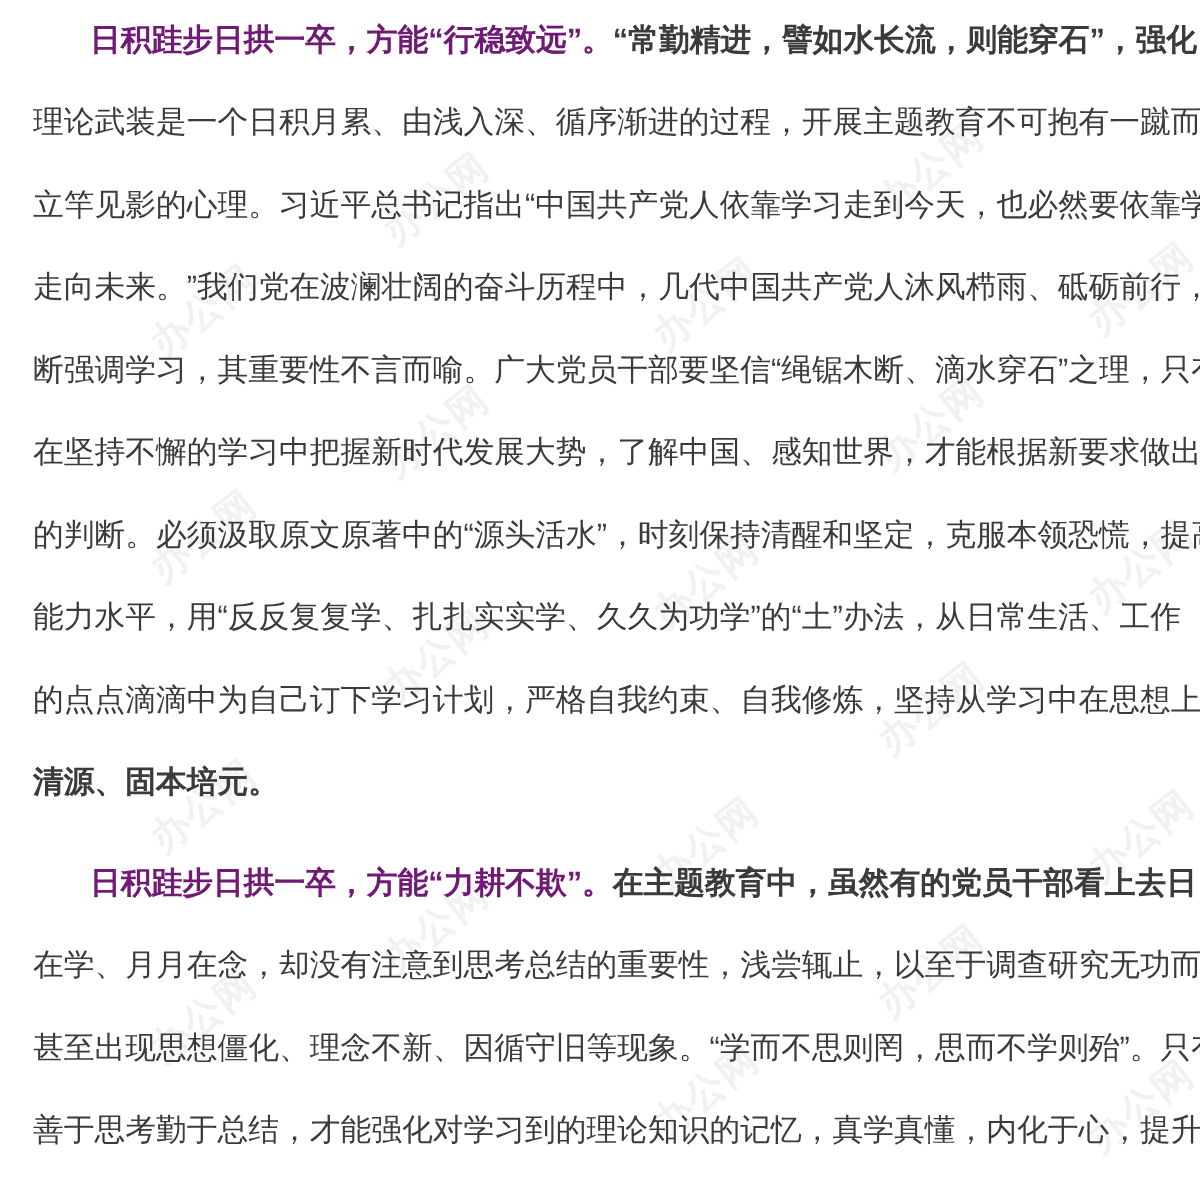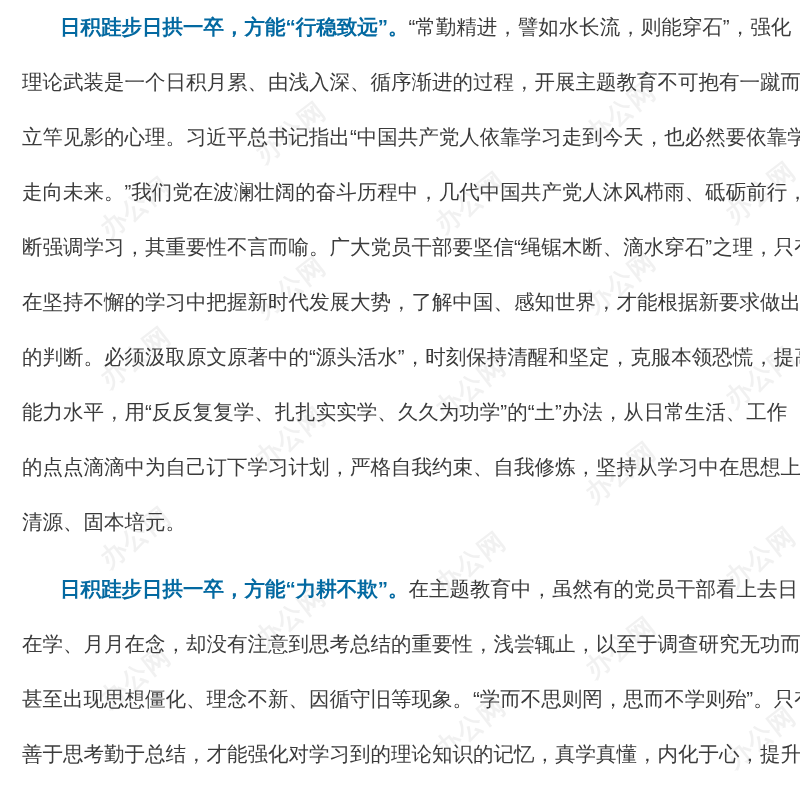--- a/index.html
+++ b/index.html
@@ -81,25 +81,26 @@
     display: inline-block;
   }
 
   .line.indent {
     left: 60px;
     width: 719px;
   }
 
   .line .b {
     font-weight: 700;
-    color: #0369a1;
+    color: #701a75;
   }
 
   .seg {
     display: inline-block;
+    font-weight: bold;
   }
 </style>
 </head>
 <body>
 
 <div id="page">
 
   <div id="watermark-layer">
       <div class="wm" style="left: 95px; top: 190px;">办公网</div>
       <div class="wm" style="left: 95px; top: 340px;">办公网</div>

